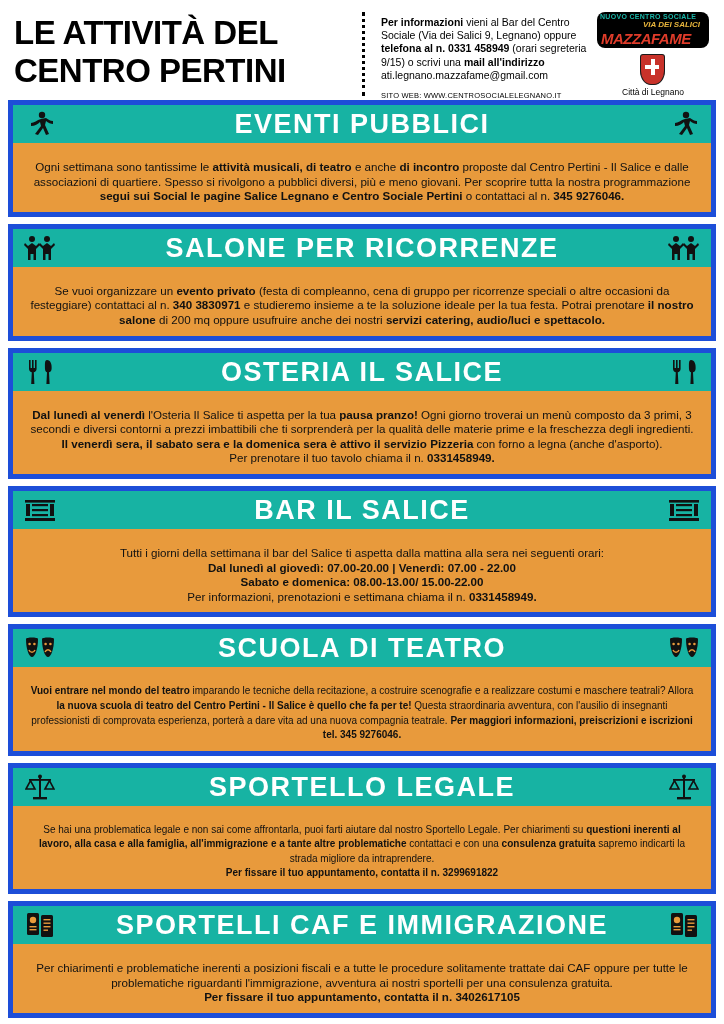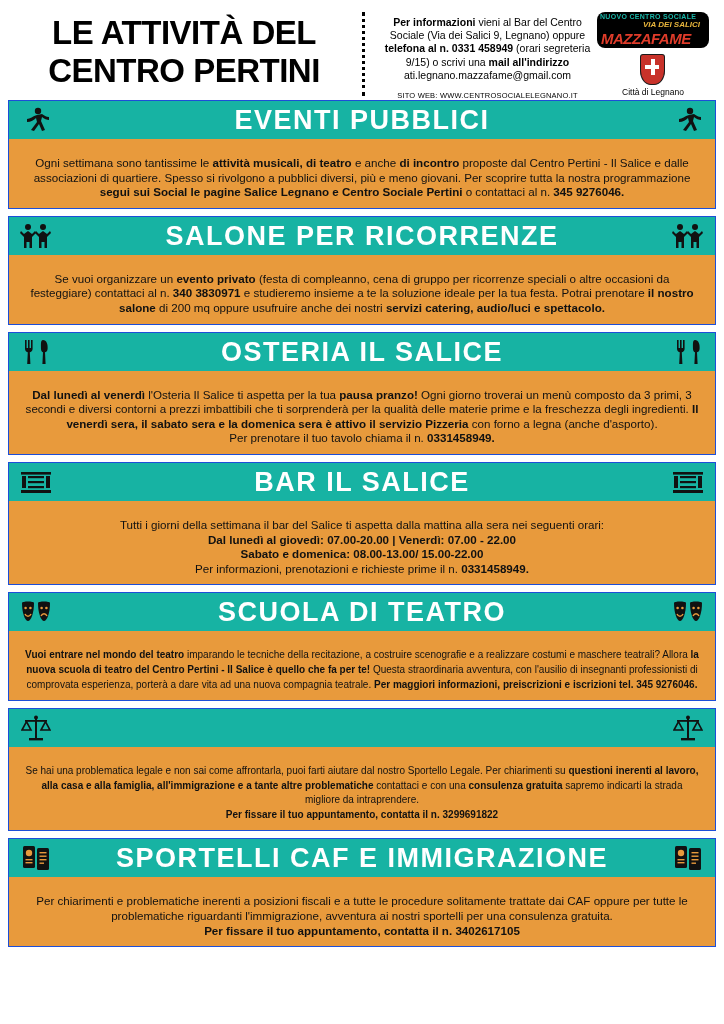--- a/index.html
+++ b/index.html
@@ -22,21 +22,20 @@
     padding: 8px 8px 4px 8px;
   }
 
   
   .header {
     display: flex;
     align-items: flex-start;
     height: 92px;
     padding: 2px 4px 0 6px;
     box-sizing: border-box;
-    text-align: center;
   }
   .header-title {
     flex: 0 0 340px;
     padding-top: 4px;
   }
   .header-title .line {
     font-weight: bold;
     font-size: 33px;
     line-height: 38px;
     letter-spacing: -0.5px;
@@ -135,21 +134,21 @@
     background: #fff;
   }
   .comune-label {
     font-size: 8.5px;
     margin-top: 2px;
     color: #000;
   }
 
   
   .section {
-    border: 1px solid #1d4ed8;
+    border: 5px solid #1d4ed8;
     background: #e89a3c;
     margin: 0 0 7px 0;
     box-sizing: border-box;
   }
   .section-head {
     background: #17b3a3;
     display: flex;
     align-items: center;
     justify-content: space-between;
     padding: 3px 10px;
@@ -299,21 +298,21 @@
               <rect x="1" y="3" width="30" height="2.6" fill="#111"></rect>
               <rect x="2" y="7" width="4" height="12" fill="#111"></rect>
               <rect x="26" y="7" width="4" height="12" fill="#111"></rect>
               <rect x="8" y="7" width="16" height="2.2" fill="#111"></rect>
               <rect x="8" y="12" width="16" height="2.2" fill="#111"></rect>
               <rect x="8" y="17" width="16" height="2.2" fill="#111"></rect>
               <rect x="1" y="21" width="30" height="3" fill="#111"></rect>
             </svg>
           </div>
         </div>
-        <div class="section-body"><span>Tutti i giorni della settimana il bar del Salice ti aspetta dalla mattina alla sera nei seguenti orari:</span><br><b>Dal lunedì al giovedì: 07.00-20.00 | Venerdì: 07.00 - 22.00</b><br><b>Sabato e domenica: 08.00-13.00/ 15.00-22.00</b><br><span>Per informazioni, prenotazioni e richieste prime il n. </span><b>0331458949.</b></div>
+        <div class="section-body"><span>Tutti i giorni della settimana il bar del Salice ti aspetta dalla mattina alla sera nei seguenti orari:</span><br><b>Dal lunedì al giovedì: 07.00-20.00 | Venerdì: 07.00 - 22.00</b><br><b>Sabato e domenica: 08.00-13.00/ 15.00-22.00</b><br><span>Per informazioni, prenotazioni e settimana chiama il n. </span><b>0331458949.</b></div>
       </div>
       <div class="section sec-teatro">
         <div class="section-head">
           <div class="icon">
             <svg width="32" height="26" viewBox="0 0 32 26">
               <path d="M2 4 C2 2,14 2,14 4 C14 14,11 22,8 22 C5 22,2 14,2 4 Z" fill="#111"></path>
               <circle cx="5.6" cy="9" r="1.3" fill="#e89a3c"></circle>
               <circle cx="10.4" cy="9" r="1.3" fill="#e89a3c"></circle>
               <path d="M5 15 C6.5 18,9.5 18,11 15" stroke="#e89a3c" stroke-width="1.5" fill="none"></path>
               <path d="M18 4 C18 2,30 2,30 4 C30 14,27 22,24 22 C21 22,18 14,18 4 Z" fill="#111"></path>
@@ -343,20 +342,21 @@
           <div class="icon">
             <svg width="30" height="28" viewBox="0 0 30 28">
               <rect x="14" y="4" width="2" height="20" fill="#111"></rect>
               <rect x="8" y="24" width="14" height="2.4" fill="#111"></rect>
               <rect x="4" y="6" width="22" height="1.8" fill="#111"></rect>
               <circle cx="15" cy="3.4" r="2" fill="#111"></circle>
               <path d="M1 16 L5.5 7.6 L10 16 Z" fill="none" stroke="#111" stroke-width="1.6"></path>
               <path d="M20 16 L24.5 7.6 L29 16 Z" fill="none" stroke="#111" stroke-width="1.6"></path>
             </svg>
           </div>
+          <div class="section-title">SPORTELLO LEGALE</div>
           <div class="icon">
             <svg width="30" height="28" viewBox="0 0 30 28">
               <rect x="14" y="4" width="2" height="20" fill="#111"></rect>
               <rect x="8" y="24" width="14" height="2.4" fill="#111"></rect>
               <rect x="4" y="6" width="22" height="1.8" fill="#111"></rect>
               <circle cx="15" cy="3.4" r="2" fill="#111"></circle>
               <path d="M1 16 L5.5 7.6 L10 16 Z" fill="none" stroke="#111" stroke-width="1.6"></path>
               <path d="M20 16 L24.5 7.6 L29 16 Z" fill="none" stroke="#111" stroke-width="1.6"></path>
             </svg>
           </div>

